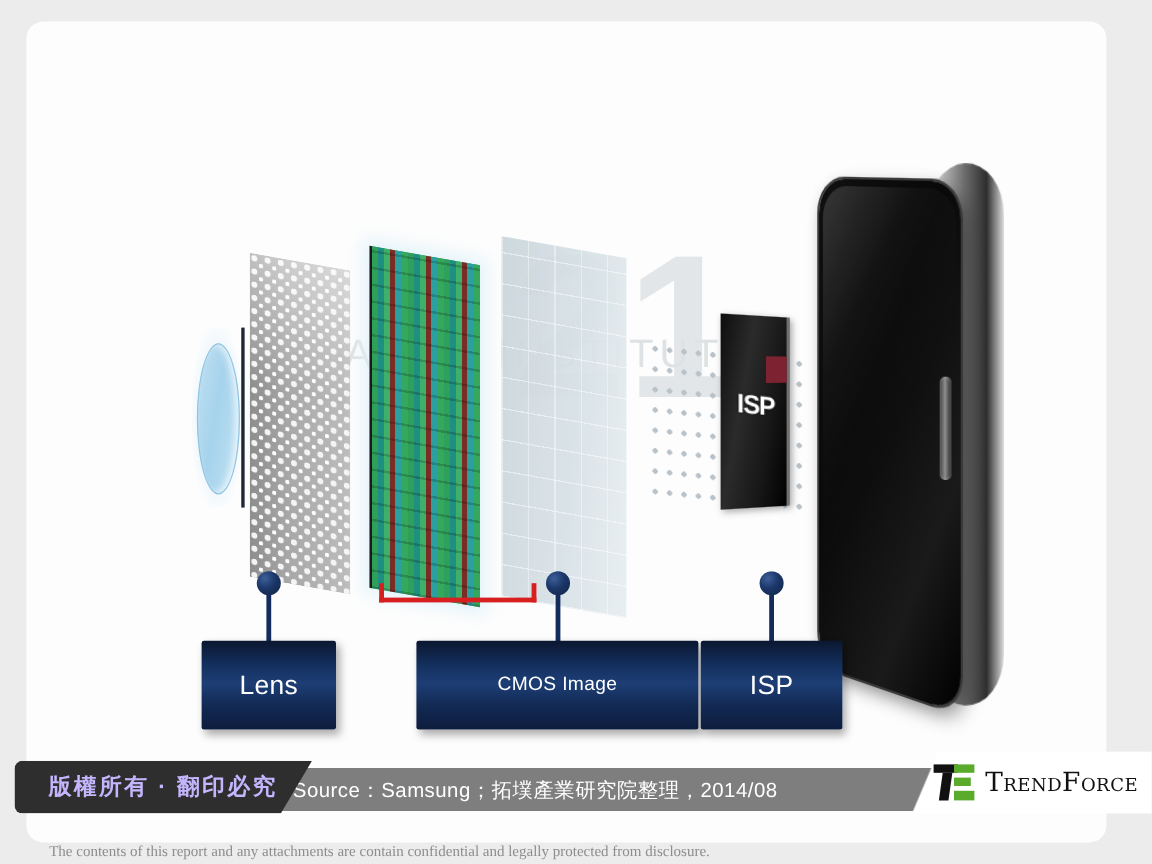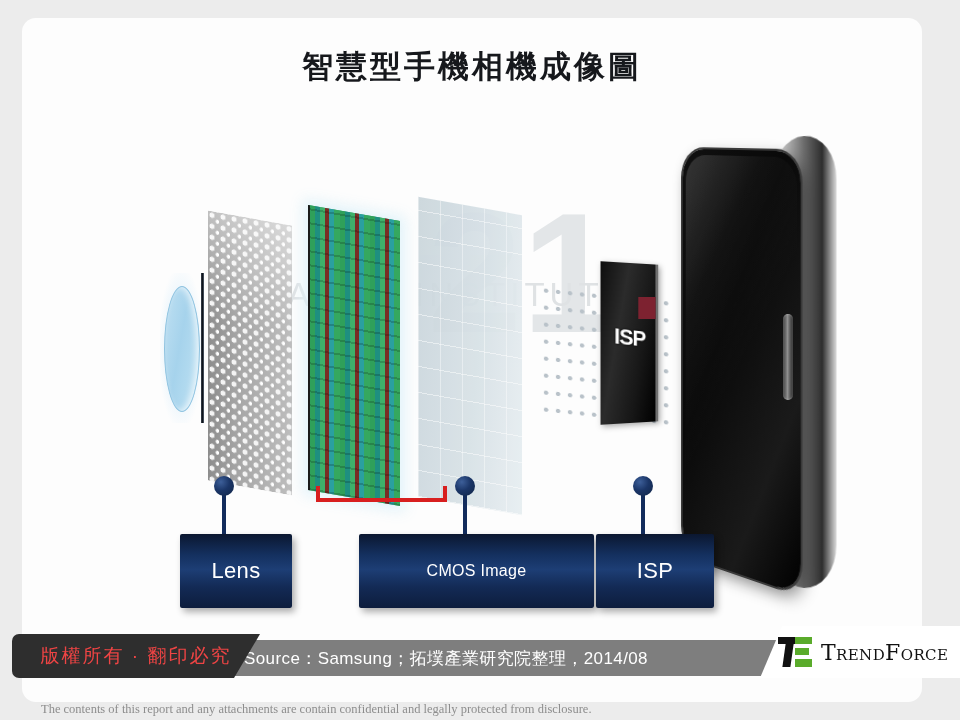--- a/index.html
+++ b/index.html
@@ -230,21 +230,21 @@
     background: radial-gradient(circle at 34% 30%, #3d5f99 0%, #1b3668 45%, #102445 100%);
     left: 50%; transform: translateX(-50%); top: 0;
     z-index: 2;
   }
   .pin-line {
     position: absolute; left: 50%; transform: translateX(-50%);
     top: 10px; width: 4px;
     background: #132c5c;
   }
   .callout-box {
-    position: absolute; left: 12px; top: 0;
+    position: absolute; left: 0; top: 0;
     border-radius: 2px;
     background: linear-gradient(180deg,
        #0b1730 0%, #14305f 28%, #1d3e75 48%, #132a55 72%, #0d1d3d 100%);
     box-shadow: 3px 4px 7px rgba(0,0,0,.32);
     color: #ffffff;
     display: flex; align-items: center; justify-content: center;
     text-align: left;
     font-size: 22px;
     line-height: 1.08;
     font-weight: 400;
@@ -271,25 +271,25 @@
     background: #7e7e7e;
     color: #ffffff;
     display: flex; align-items: center; justify-content: center;
     font-size: 17px;
     letter-spacing: .4px;
     clip-path: polygon(14px 0, 100% 0, 100% 100%, 0 100%);
   }
   #copyright-tab {
     position: absolute; left: 12px; top: -6px; width: 248px; height: 44px;
     background: #2e2e2e;
-    color: #ef4444;
+    color: #c4b5fd;
     border-radius: 7px 0 0 7px;
     display: flex; align-items: center; justify-content: center;
     font-size: 19px;
-    font-weight: 400;
+    font-weight: 700;
     letter-spacing: 2px;
     clip-path: polygon(0 0, 100% 0, calc(100% - 26px) 100%, 0 100%);
   }
   #logo-plate {
     position: absolute; right: 0; top: -14px; width: 208px; height: 52px;
     background: #ffffff;
     clip-path: polygon(30px 0, 100% 0, 100% 100%, 8px 100%);
     display: flex; align-items: center;
   }
   #logo-mark {
@@ -320,21 +320,20 @@
     color: #8d8d8d;
     white-space: nowrap;
     font-family: Liberation Serif, serif;
   }
 </style>
 </head>
 <body>
 
 <div id="slide">
 
-  <div id="title">智慧型手機相機成像圖</div>
 
   <div id="stage">
 
     <div class="watermark wm-glyph">21</div>
     <div class="watermark">SEARCH INSTITUTE</div>
 
     <div id="lens-wrap">
       <div id="lens-halo"></div>
       <div id="lens-glass"></div>
       <div id="lens-bar"></div>

